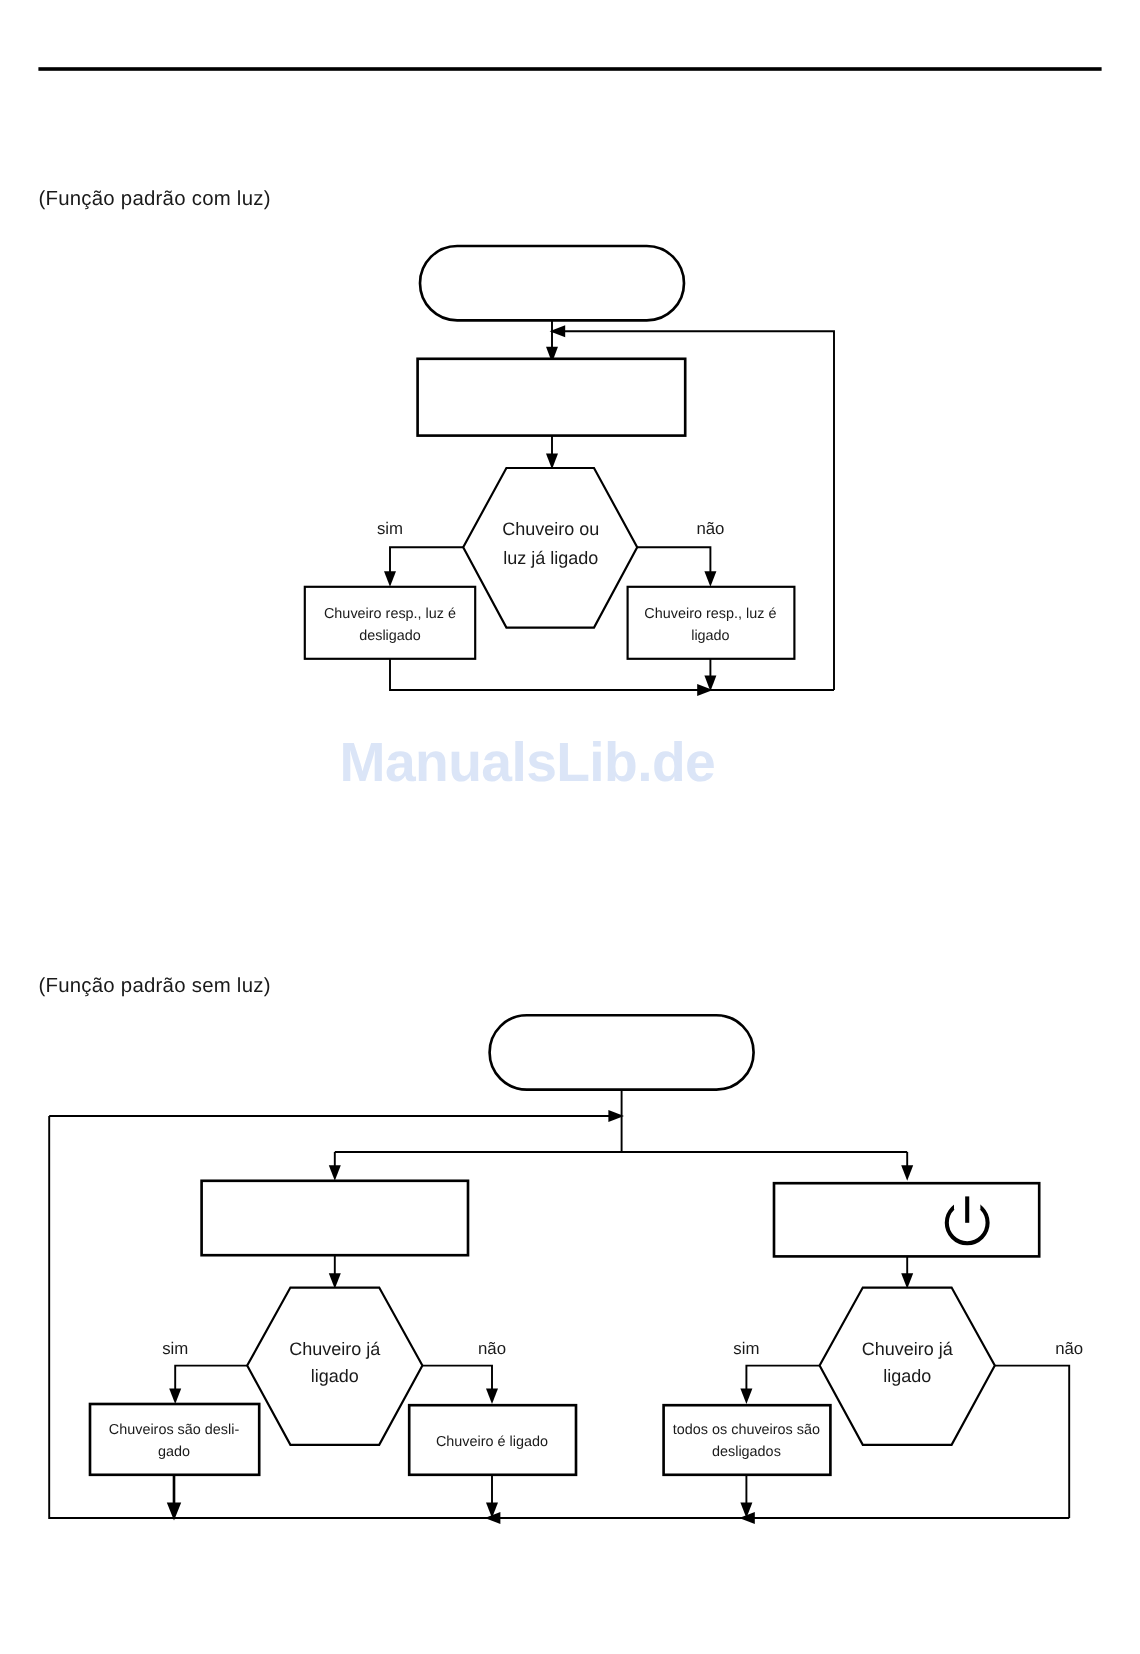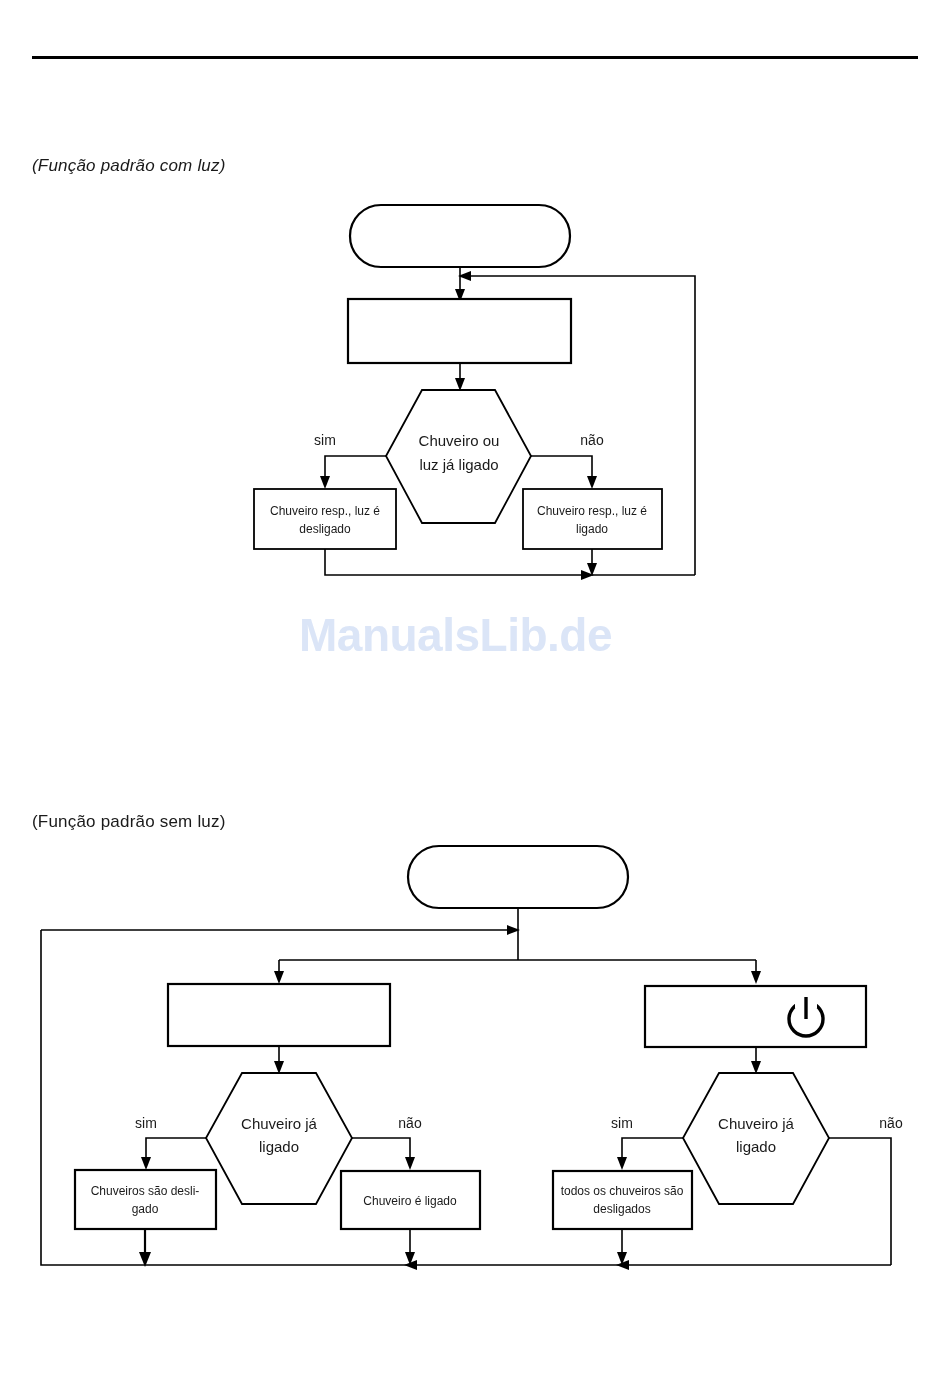--- a/index.html
+++ b/index.html
@@ -26,41 +26,40 @@
     height: 3px;
     background: #000000;
   }
   .section-caption {
     position: absolute;
     font-size: 17px;
     letter-spacing: 0.2px;
     color: #1a1a1a;
     white-space: nowrap;
   }
-  #caption-1 { left: 32px; top: 156px; font-style: italic; }
+  #caption-1 { left: 32px; top: 156px; }
   #caption-2 { left: 32px; top: 792px; margin-top: 20px; }
 
   .chart {
     position: absolute;
     left: 0;
   }
   #chart-1 { top: 190px; }
   #chart-2 { top: 835px; }
 
   .watermark {
     position: absolute;
     left: 283px;
     top: 608px;
     font-size: 46px;
     font-weight: bold;
     color: #dbe5f7;
     letter-spacing: -0.5px;
     user-select: none;
     white-space: nowrap;
-    margin-left: 16px;
   }
 
   svg { display: block; }
   svg text {
     font-family: "Liberation Sans", sans-serif;
     fill: #1a1a1a;
   }
   .node-shape {
     fill: #ffffff;
     stroke: #000000;

